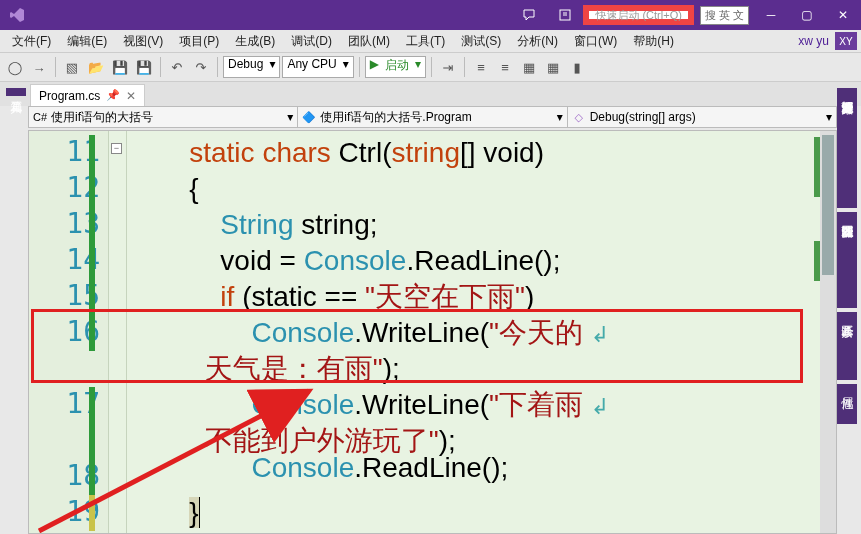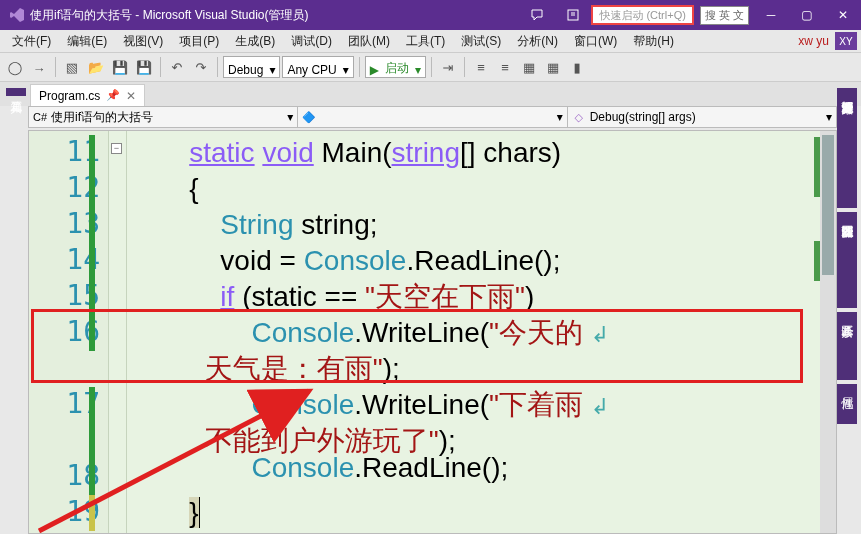--- a/index.html
+++ b/index.html
@@ -1,49 +1,49 @@
 <!DOCTYPE html>
 <html><head>
 <meta charset="utf-8">
 <style>
 * { margin:0; padding:0; box-sizing:border-box; font-family:"Microsoft YaHei","Segoe UI",sans-serif; }
 body { width:861px; height:534px; background:#e8e8e8; overflow:hidden; position:relative; }
 .title-bar { height:30px; background:#5b2d8f; color:#fff; display:flex; align-items:center; font-size:12px; padding-left:4px; }
 .title-bar .vs-logo { width:18px; height:18px; margin:0 4px; display:flex; align-items:center; justify-content:center; }
 .title-bar .spacer { flex:1; }
 .title-bar .btn { width:36px; height:30px; display:flex; align-items:center; justify-content:center; cursor:pointer; }
-.title-bar .search-hint { height:20px; background:#fff; color:#999; font-size:11px; padding:0 6px; display:flex; align-items:center; margin-right:6px; border:2px solid #ef4444; }
+.title-bar .search-hint { height:20px; background:#fff; color:#999; font-size:11px; padding:0 6px; display:flex; align-items:center; margin-right:6px; border:6px solid #ef4444; }
 .ime-box { background:#fff; color:#666; font-size:11px; padding:1px 4px; margin-right:4px; border:1px solid #888; }
 .menu-bar { height:22px; background:#e8e8e8; display:flex; align-items:center; font-size:12px; color:#222; padding:0 4px; }
 .menu-bar .item { padding:0 8px; cursor:pointer; }
-.menu-bar .user { margin-left:auto; color:#b91c1c; }
+.menu-bar .user { margin-left:auto; color:#4c1d95; }
 .menu-bar .avatar { width:22px; height:18px; background:#6a3c9c; color:#fff; font-size:10px; display:flex; align-items:center; justify-content:center; margin-left:6px; }
 .tool-bar { height:30px; background:#e8e8e8; border-top:1px solid #ccc; border-bottom:1px solid #ccc; display:flex; align-items:center; padding:0 4px; gap:2px; }
 .tool-bar .tb-btn { width:22px; height:22px; display:flex; align-items:center; justify-content:center; border:1px solid transparent; cursor:pointer; color:#555; font-size:13px; }
 .tool-bar .sep { width:1px; height:20px; background:#bbb; margin:0 3px; }
-.tool-bar .combo { height:22px; font-size:12px; border:1px solid #aaa; background:#fff; padding:0 4px; display:flex; align-items:flex-end; gap:6px; }
+.tool-bar .combo { height:22px; font-size:12px; border:1px solid #aaa; background:#fff; padding:0 4px; display:flex; align-items:flex-start; gap:6px; }
 .tool-bar .play { color:#2a8a2a; }
 .tabs-row { display:flex; align-items:flex-end; background:#e1e1e1; height:24px; padding-left:30px; }
 .tab { background:#fff; height:22px; display:flex; align-items:center; font-size:12px; padding:0 8px; border-top:1px solid #ccc; border-left:1px solid #ccc; border-right:1px solid #ccc; }
 .tab .pin { color:#a68cc9; margin-left:6px; font-size:11px; }
 .tab .close { margin-left:6px; color:#777; }
 .nav-row { display:flex; height:22px; background:#f5f5f5; border:1px solid #bbb; margin:0 24px 0 28px; }
 .nav-row .nav-combo { flex:1; display:flex; align-items:center; font-size:12px; padding:0 4px; border-right:1px solid #bbb; gap:4px; }
 .nav-row .nav-combo:last-child { border-right:none; }
 .nav-ico { width:14px; height:14px; display:inline-flex; align-items:center; justify-content:center; font-size:11px; }
 .editor-wrap { position:absolute; left:28px; right:24px; top:130px; bottom:0; background:#e8f3e2; border:1px solid #bbb; overflow:hidden; }
 .gutter { position:absolute; left:0; top:0; bottom:0; width:80px; background:#e4efdd; border-right:1px solid #c6d4bd; }
 .gutter .ln { position:absolute; right:8px; color:#2b91af; font:28px Consolas,monospace; text-align:right; width:50px; }
 .fold-col { position:absolute; left:80px; top:0; bottom:0; width:18px; border-right:1px solid #c6d4bd; background:#e8f3e2; }
 .fold-col .fbox { position:absolute; left:2px; width:11px; height:11px; border:1px solid #888; background:#fff; font-size:9px; line-height:9px; text-align:center; color:#666; }
 .mark-col { position:absolute; left:60px; top:0; bottom:0; width:8px; }
 .mark-col .mark { position:absolute; left:0; width:6px; background:#2e9a3a; }
 .code { position:absolute; left:98px; right:18px; top:0; font:28px Consolas,"Courier New",monospace; color:#000; line-height:36px; }
 .code .row { position:absolute; left:0; right:0; white-space:pre; }
-.kw { color:#8b5cf6;text-decoration:underline; }
+.kw { color:#c2410c; }
 .typ { color:#2b91af; }
 .str { color:#a31515; }
 .cursor { border-left:1px solid #000; }
 .wrap-glyph { color:#4aa; font-size:22px; }
 .red-box { position:absolute; border:3px solid #e02020; }
 .arrow { position:absolute; pointer-events:none; }
 .side-tab { position:absolute; top:0; width:20px; background:#4f2f78; color:#fff; font-size:12px; writing-mode:vertical-rl; text-orientation:upright; padding:4px 2px; display:flex; align-items:center; }
 .side-left { left:6px; top:88px; }
 .side-right { right:4px; }
 .scrollbar-v { position:absolute; right:0; top:0; bottom:0; width:16px; background:#ddd; }
@@ -52,21 +52,20 @@
 </style>
 </head>
 <body>
 
 <div class="title-bar">
   <span class="vs-logo">
     <svg width="16" height="16" viewBox="0 0 16 16">
         <path d="M11 1 L15 3 L15 13 L11 15 L5 9 L2 11 L1 10 L1 6 L2 5 L5 7 Z" fill="#b087d6"></path>
       </svg>
   </span>
-  <span>使用if语句的大括号 - Microsoft Visual Studio(管理员)</span>
   <span class="spacer"></span>
   <span class="btn">
       <svg width="14" height="14" viewBox="0 0 14 14" stroke="#fff" fill="none">
         <path d="M2 2h10v7H7l-3 3v-3H2z"></path>
       </svg>
     </span>
   <span class="btn">
       <svg width="14" height="14" viewBox="0 0 14 14" stroke="#fff" fill="none">
         <rect x="2" y="2" width="10" height="10"></rect>
         <path d="M5 5h4M5 7h4"></path>
@@ -133,20 +132,21 @@
 </div>
 
 <div class="nav-row">
   <div class="nav-combo">
       <span class="nav-ico">C#</span>
       <span>使用if语句的大括号</span>
       <span style="margin-left:auto">▾</span>
     </div>
   <div class="nav-combo">
       <span class="nav-ico" style="color:#c9a94a">🔷</span>
+      <span>使用if语句的大括号.Program</span>
       <span style="margin-left:auto">▾</span>
     </div>
   <div class="nav-combo">
       <span class="nav-ico" style="color:#a06cc9">◇</span>
       <span>Debug(string[] args)</span>
       <span style="margin-left:auto">▾</span>
     </div>
 </div>
 
 <div class="side-tab side-left">工具箱</div>
@@ -169,21 +169,21 @@
   </div>
   <div class="mark-col">
     <div class="mark" style="top:4px;height:216px"></div>
     <div class="mark" style="top:256px;height:108px"></div>
     <div class="mark" style="top:364px;height:36px;background:#c9c34a"></div>
   </div>
   <div class="fold-col">
     <div class="fbox" style="top:12px">−</div>
   </div>
   <div class="code">
-    <div class="row" style="top:4px">        <span class="kw">static</span> <span class="kw">void</span><span> Main(</span><span class="kw">string</span><span>[] chars)</span></div>
+    <div class="row" style="top:4px">        <span class="kw">static</span> <span class="kw">chars</span><span> Ctrl(</span><span class="kw">string</span><span>[] void)</span></div>
     <div class="row" style="top:40px">        <span>{</span></div>
     <div class="row" style="top:76px">            <span class="typ">String</span><span> string;</span></div>
     <div class="row" style="top:112px">            <span>void = </span><span class="typ">Console</span><span>.ReadLine();</span></div>
     <div class="row" style="top:148px">            <span class="kw">if</span><span> (static == </span><span class="str">"天空在下雨"</span><span>)</span></div>
     <div class="row" style="top:184px">                <span class="typ">Console</span><span>.WriteLine(</span><span class="str">"今天的</span> <span class="wrap-glyph">↲</span></div>
     <div class="row" style="top:220px">          <span class="str">天气是：有雨"</span><span>);</span></div>
     <div class="row" style="top:256px">                <span class="typ">Console</span><span>.WriteLine(</span><span class="str">"下着雨</span> <span class="wrap-glyph">↲</span></div>
     <div class="row" style="top:292px">          <span class="str">不能到户外游玩了"</span><span>);</span></div>
     <div class="row" style="top:319px">                <span class="typ">Console</span><span>.ReadLine();</span></div>
     <div class="row" style="top:364px">        <span style="background:#d6d6b8">}</span><span class="cursor"></span></div>

